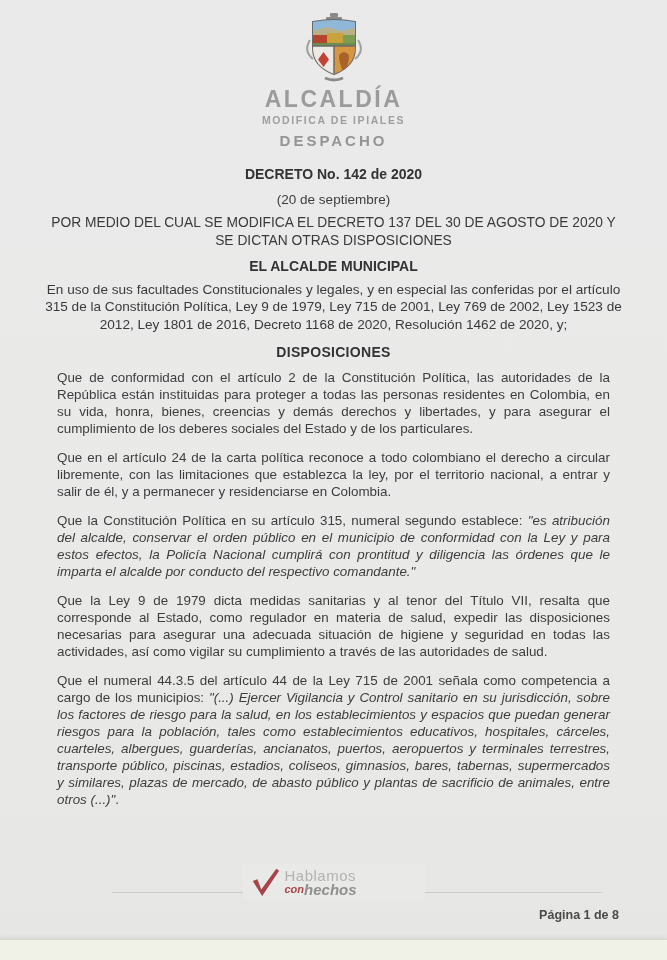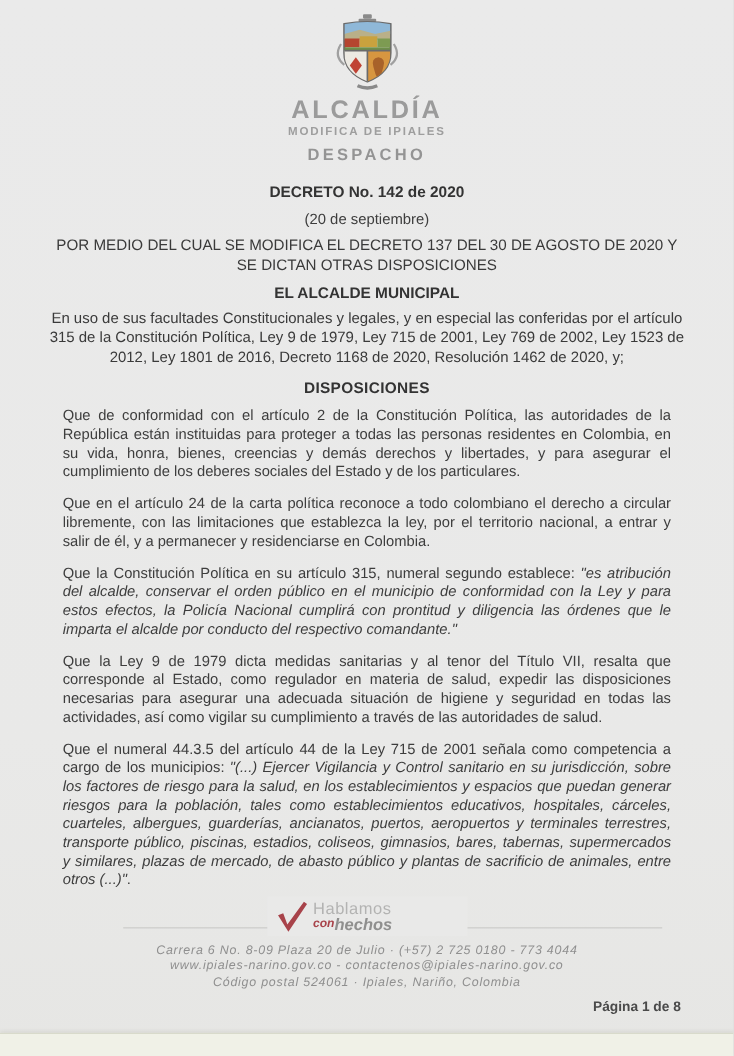--- a/index.html
+++ b/index.html
@@ -158,22 +158,17 @@
     <div class="footer-rule"></div>
     <div class="brand">
       <svg width="32" height="36" viewBox="0 0 34 36">
         <path d="M4,17 L9,15 L13,26 L29,4 L32,6 L14,33 Z" fill="#a8434a"></path>
       </svg>
       <div class="brand-text">
         <div class="brand-l1">Hablamos</div>
         <div class="brand-l2"><span class="con">con</span><span>hechos</span></div>
       </div>
     </div>
-    <div class="contact">
-      <div>Carrera 6 No. 8-09 Plaza 20 de Julio · (+57) 2 725 0180 - 773 4044</div>
-      <div>www.ipiales-narino.gov.co - contactenos@ipiales-narino.gov.co</div>
-      <div>Código postal 524061 · Ipiales, Nariño, Colombia</div>
-    </div>
     <div class="page-number">Página 1 de 8</div>
   </div>
 
   <div class="scan-edge"></div>
 </div>
 
 </body></html>

